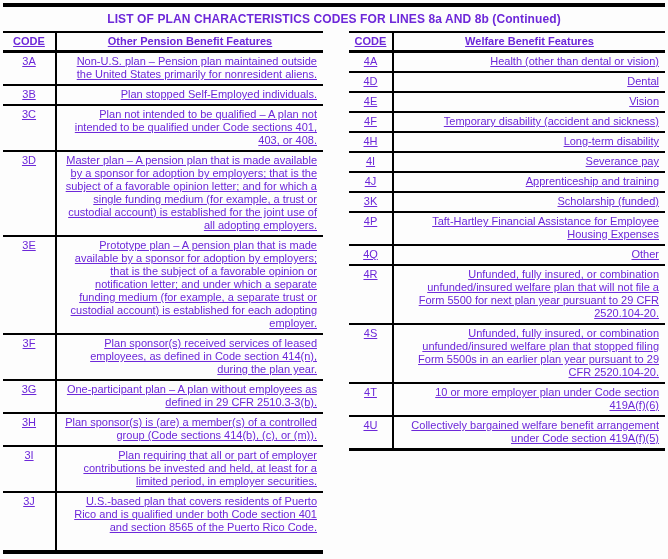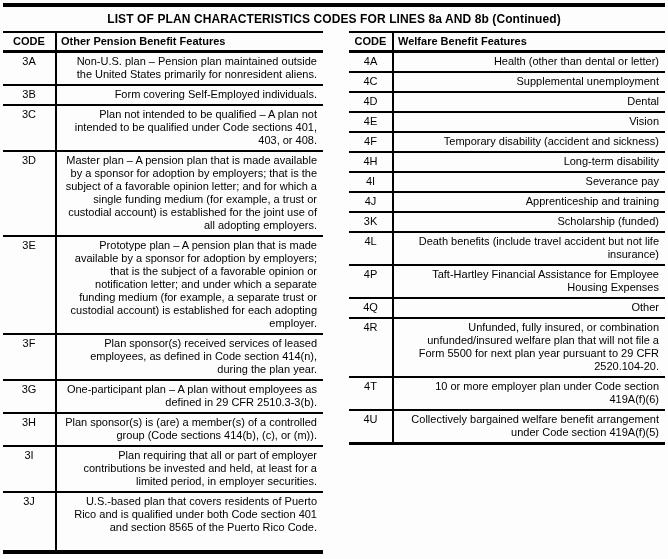--- a/index.html
+++ b/index.html
@@ -1,44 +1,44 @@
 <!DOCTYPE html>
 <html><head>
 <meta charset="utf-8">
 <style>
   html, body { margin:0; padding:0; background:#ffffff; }
   .page {
     width:668px; height:559px;
     background:#fdfdfd;
     font-family:"Liberation Sans", sans-serif;
-    color:#000000;
+    color:#6d28d9;
     box-sizing:border-box;
     padding:3px 3px 0 3px;
     overflow:hidden;
     position:relative;
   }
   .top-rule { height:4px; background:#000; }
   .doc-title {
     text-align:center;
     font-weight:bold;
     font-size:12px;
     line-height:14px;
     padding:5px 0 5px 0;
     letter-spacing:0.1px;
     white-space:nowrap;
   }
   .tables { display:flex; align-items:flex-start; gap:26px; }
-  table { border-collapse:collapse; table-layout:fixed; }
+  table { border-collapse:collapse; table-layout:fixed;text-decoration:underline; }
   .tbl-left  { width:320px; border-bottom:4px solid #000; }
   .tbl-right { width:316px; border-bottom:3px solid #000; }
   th {
     font-weight:bold;
     font-size:11px;
     line-height:13px;
-    text-align:left;
+    text-align:center;
     vertical-align:middle;
     padding:2px 4px 2px 4px;
     border-top:2px solid #000;
     border-bottom:3px solid #000;
   }
   td {
     font-size:11px;
     line-height:13px;
     vertical-align:top;
     padding:2px 6px 3px 6px;
@@ -74,21 +74,21 @@
           <th>Other Pension Benefit Features</th>
         </tr>
       </thead>
       <tbody>
         <tr>
           <td class="code">3A</td>
           <td class="desc">Non-U.S. plan – Pension plan maintained outside the United States primarily for nonresident aliens.</td>
         </tr>
         <tr>
           <td class="code">3B</td>
-          <td class="desc">Form covering Self-Employed individuals.</td>
+          <td class="desc">Plan stopped Self-Employed individuals.</td>
         </tr>
         <tr>
           <td class="code">3C</td>
           <td class="desc">Plan not intended to be qualified – A plan not intended to be qualified under Code sections 401, 403, or 408.</td>
         </tr>
         <tr>
           <td class="code">3D</td>
           <td class="desc">Master plan – A pension plan that is made available by a sponsor for adoption by employers; that is the subject of a favorable opinion letter; and for which a single funding medium (for example, a trust or custodial account) is established for the joint use of all adopting employers.</td>
         </tr>
         <tr>
@@ -125,25 +125,21 @@
         </colgroup>
       <thead>
         <tr>
           <th class="code">CODE</th>
           <th>Welfare Benefit Features</th>
         </tr>
       </thead>
       <tbody>
         <tr>
           <td class="code">4A</td>
-          <td class="desc">Health (other than dental or letter)</td>
-        </tr>
-        <tr>
-          <td class="code">4C</td>
-          <td class="desc">Supplemental unemployment</td>
+          <td class="desc">Health (other than dental or vision)</td>
         </tr>
         <tr>
           <td class="code">4D</td>
           <td class="desc">Dental</td>
         </tr>
         <tr>
           <td class="code">4E</td>
           <td class="desc">Vision</td>
         </tr>
         <tr>
@@ -160,34 +156,34 @@
         </tr>
         <tr>
           <td class="code">4J</td>
           <td class="desc">Apprenticeship and training</td>
         </tr>
         <tr>
           <td class="code">3K</td>
           <td class="desc">Scholarship (funded)</td>
         </tr>
         <tr>
-          <td class="code">4L</td>
-          <td class="desc">Death benefits (include travel accident but not life insurance)</td>
-        </tr>
-        <tr>
           <td class="code">4P</td>
           <td class="desc">Taft-Hartley Financial Assistance for Employee Housing Expenses</td>
         </tr>
         <tr>
           <td class="code">4Q</td>
           <td class="desc">Other</td>
         </tr>
         <tr>
           <td class="code">4R</td>
           <td class="desc">Unfunded, fully insured, or combination unfunded/insured welfare plan that will not file a Form 5500 for next plan year pursuant to 29 CFR 2520.104-20.</td>
+        </tr>
+        <tr>
+          <td class="code">4S</td>
+          <td class="desc">Unfunded, fully insured, or combination unfunded/insured welfare plan that stopped filing Form 5500s in an earlier plan year pursuant to 29 CFR 2520.104-20.</td>
         </tr>
         <tr>
           <td class="code">4T</td>
           <td class="desc">10 or more employer plan under Code section 419A(f)(6)</td>
         </tr>
         <tr>
           <td class="code">4U</td>
           <td class="desc">Collectively bargained welfare benefit arrangement under Code section 419A(f)(5)</td>
         </tr>
       </tbody>

